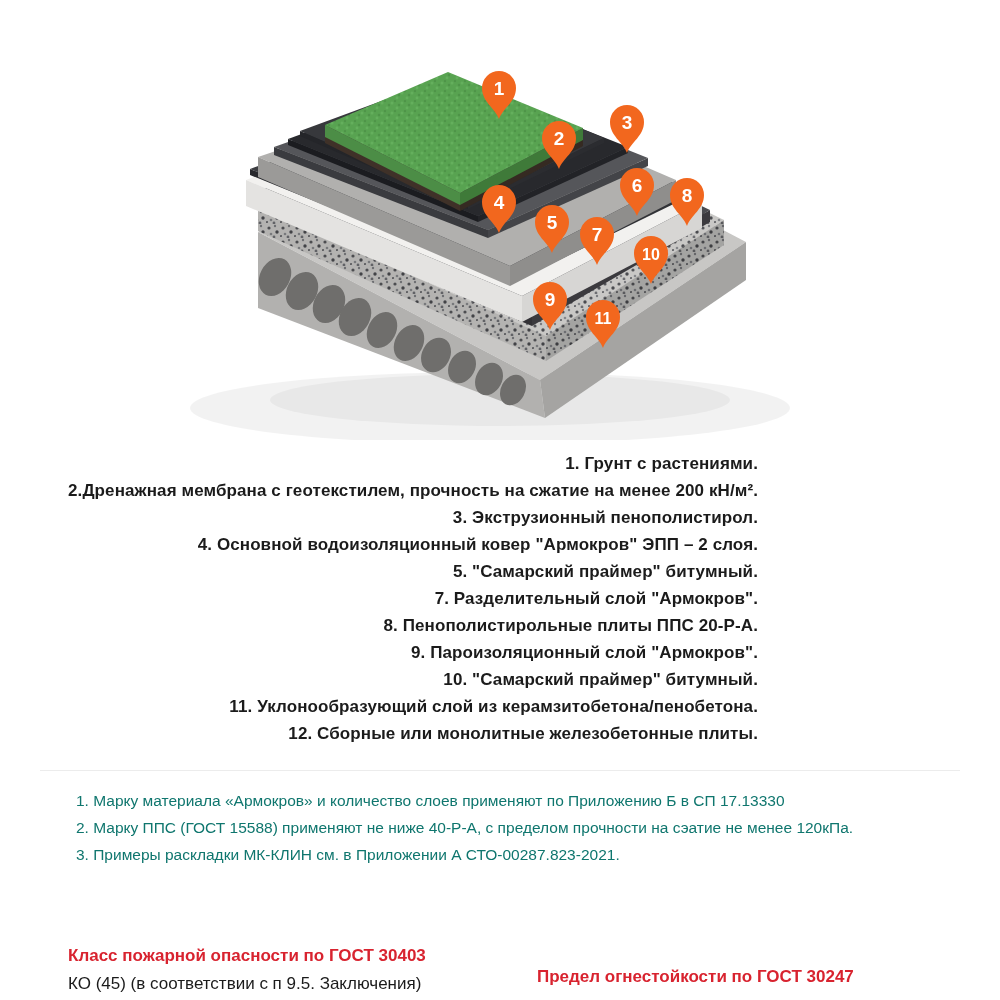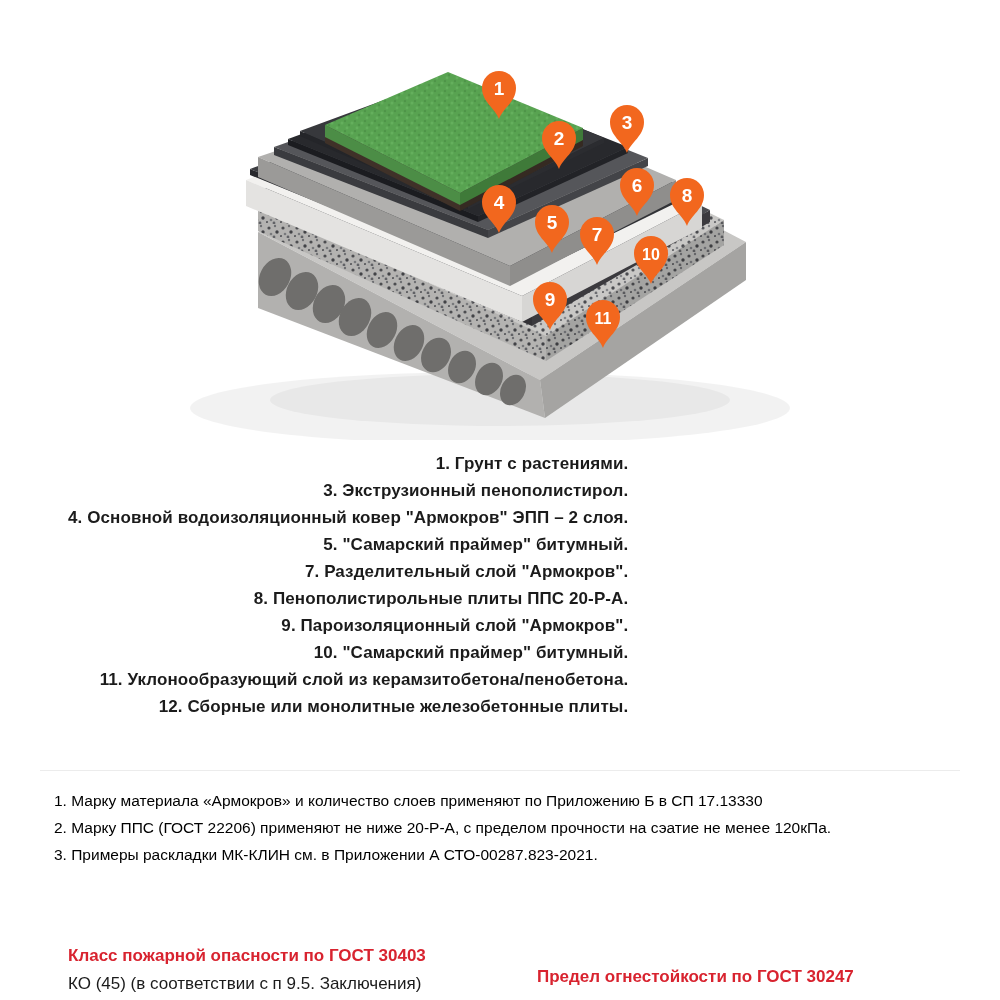--- a/index.html
+++ b/index.html
@@ -3,22 +3,22 @@
 <meta charset="utf-8">
 <style>
   html,body{margin:0;padding:0;background:#fff;}
   .page{position:relative;width:1000px;height:1000px;background:#ffffff;overflow:hidden;
         font-family:"Liberation Sans",sans-serif;}
   .diagram{position:absolute;left:0;top:0;width:1000px;height:440px;}
   .layer-list{position:absolute;left:68px;top:450px;font-size:17px;font-weight:700;
               color:#1b1b1b;letter-spacing:0.1px;text-align:right;}
   .layer-list div{line-height:27px;white-space:nowrap;}
   .divider{position:absolute;left:40px;top:770px;width:920px;height:1px;background:#ececec;}
-  .footnotes{position:absolute;left:54px;top:787px;font-size:15.5px;font-weight:400;
-             color:#000000;}
+  .footnotes{position:absolute;left:76px;top:787px;font-size:15.5px;font-weight:400;
+             color:#0f766e;}
   .footnotes div{line-height:27px;white-space:nowrap;}
   .fire-col{position:absolute;top:946px;}
   .fire-col.left{left:68px;}
   .fire-col.right{left:537px;margin-top:21px;}
   .fire-title{font-size:17px;font-weight:700;color:var(--heading-red,#d8232f);line-height:20px;}
   .fire-value{font-size:17px;font-weight:400;color:#1b1b1b;margin-top:8px;line-height:20px;}
 </style>
 </head>
 <body>
 
@@ -170,36 +170,37 @@
           <g transform="translate(603,318)">
             <path d="M0,30 C -4,19 -17,13 -17,-1 A 17,17 0 1 1 17,-1 C 17,13 4,19 0,30 Z" fill="#F2671E"></path>
             <text y="6" text-anchor="middle" font-size="16" font-weight="bold" fill="#ffffff" font-family="&quot;Liberation Sans&quot;, sans-serif">11</text>
           </g>
         </g>
     </svg>
   </div>
 
   <div class="layer-list">
       <div>1. Грунт с растениями.</div>
+      <div>2.Дренажная мембрана с геотекстилем, прочность на сжатие на менее 200 кН/м².</div>
       <div>3. Экструзионный пенополистирол.</div>
       <div>4. Основной водоизоляционный ковер "Армокров" ЭПП – 2 слоя.</div>
       <div>5. "Самарский праймер" битумный.</div>
       <div>7. Разделительный слой "Армокров".</div>
       <div>8. Пенополистирольные плиты ППС 20-Р-А.</div>
       <div>9. Пароизоляционный слой "Армокров".</div>
       <div>10. "Самарский праймер" битумный.</div>
       <div>11. Уклонообразующий слой из керамзитобетона/пенобетона.</div>
       <div>12. Сборные или монолитные железобетонные плиты.</div>
     </div>
 
   <div class="divider"></div>
 
   <div class="footnotes">
       <div>1. Марку материала «Армокров» и количество слоев применяют по Приложению Б в СП 17.13330</div>
-      <div>2. Марку ППС (ГОСТ 22206) применяют не ниже 20-Р-А, с пределом прочности на сэатие не менее 120кПа.</div>
+      <div>2. Марку ППС (ГОСТ 15588) применяют не ниже 40-Р-А, с пределом прочности на сэатие не менее 120кПа.</div>
       <div>3. Примеры раскладки МК-КЛИН см. в Приложении А СТО-00287.823-2021.</div>
     </div>
 
   <div class="fire-col left">
     <div class="fire-title">Класс пожарной опасности по ГОСТ 30403</div>
     <div class="fire-value">КО (45) (в соответствии с п 9.5. Заключения)</div>
   </div>
 
   <div class="fire-col right">
     <div class="fire-title">Предел огнестойкости по ГОСТ 30247</div>

